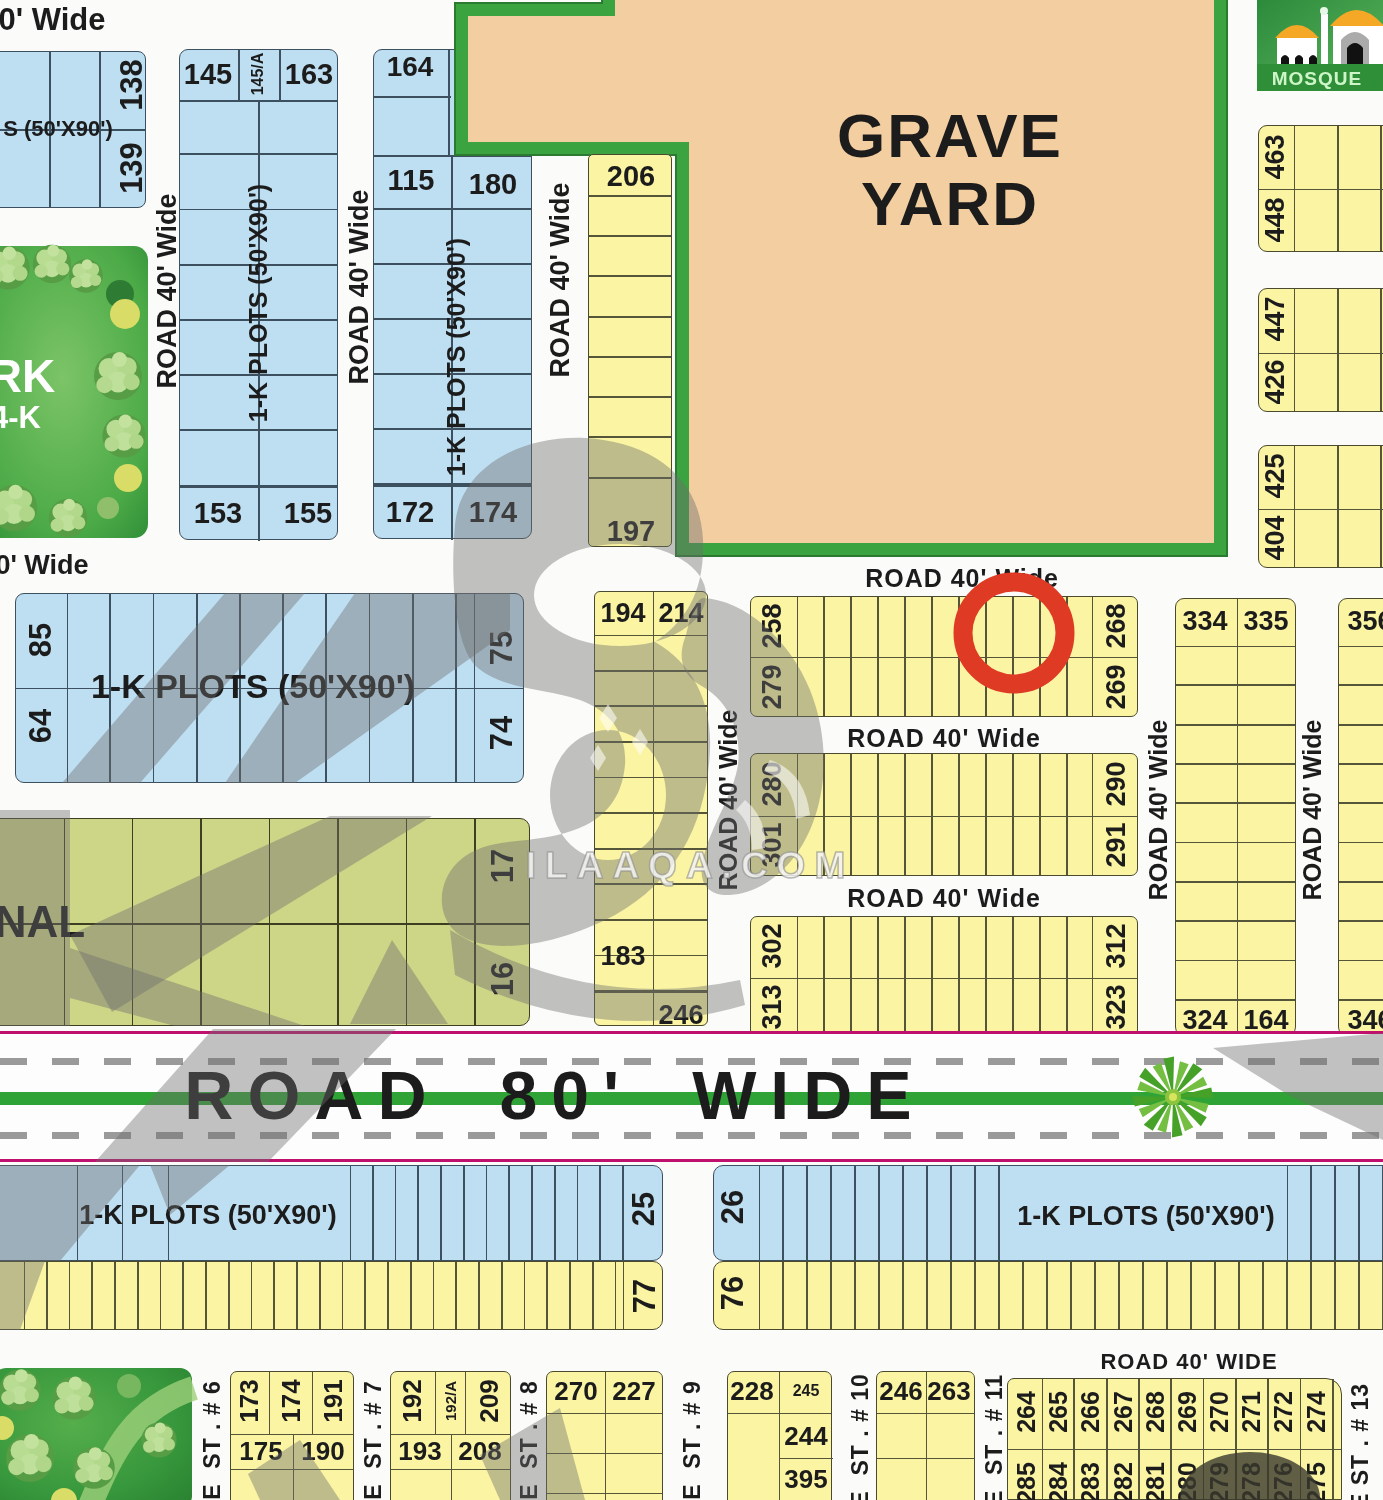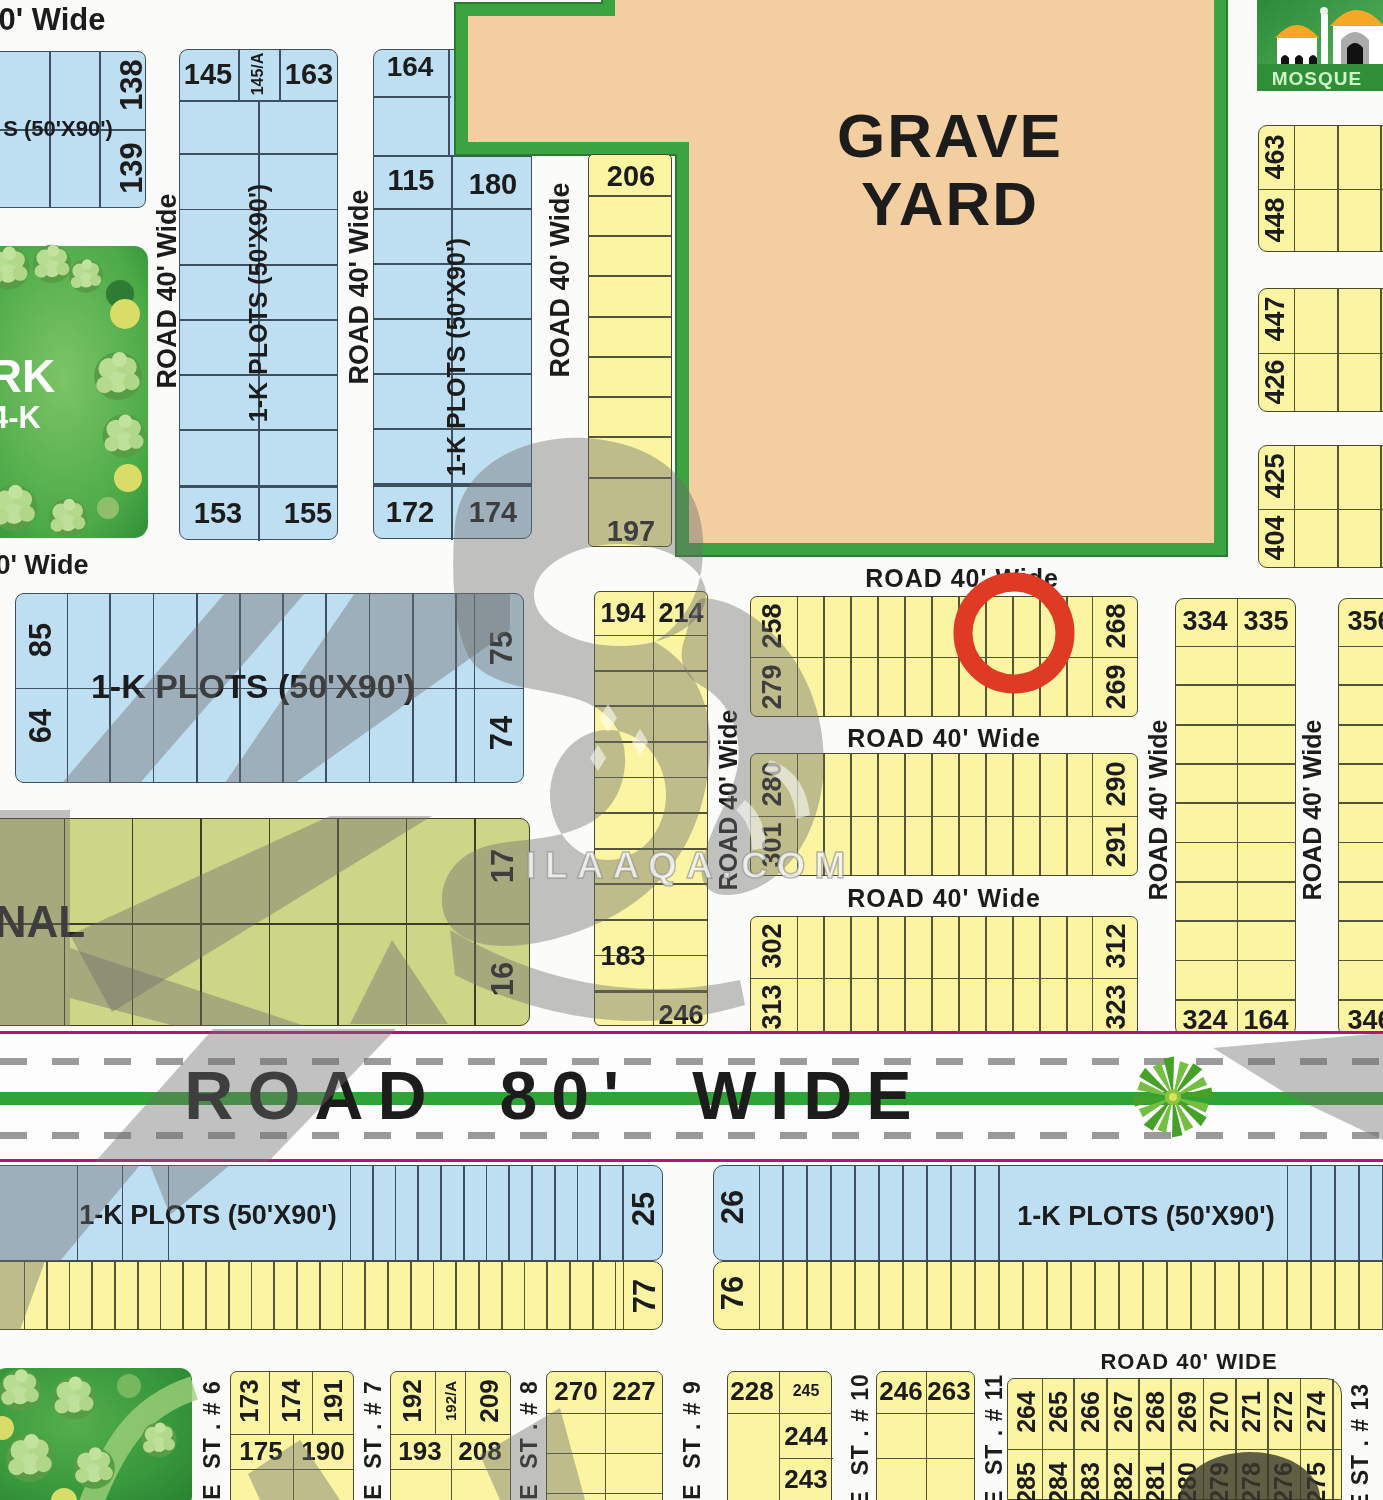--- a/index.html
+++ b/index.html
@@ -449,21 +449,21 @@
   <div class="ln" style="left:51px;top:86px;width:54px;height:1.4px;background:#55553A"></div>
 
 </div>
 
 <div class="h" style="left:752px;top:1391px;font-size:26px">228</div>
 
 <div class="h" style="left:806px;top:1391px;font-size:16px">245</div>
 
 <div class="h" style="left:806px;top:1436px;font-size:26px">244</div>
 
-<div class="h" style="left:806px;top:1479px;font-size:26px">243</div>
+<div class="h" style="left:806px;top:1479px;font-size:26px">395</div>
 
 <div class="v" style="left:860px;top:1440px;font-size:23px;letter-spacing:1px">E&nbsp;&nbsp;ST . # 10</div>
 
 <div class="blk yel" style="left:876px;top:1371px;width:99px;height:140px;border-radius:7px 7px 0 0">
   <div class="ln" style="left:49px;top:0;width:1.4px;height:100%;background:#55553A"></div>
   <div class="ln" style="left:0;top:41px;width:100%;height:1.4px;background:#55553A"></div>
   <div class="ln" style="left:0;top:86px;width:100%;height:1.4px;background:#55553A"></div>
 
 </div>
 

